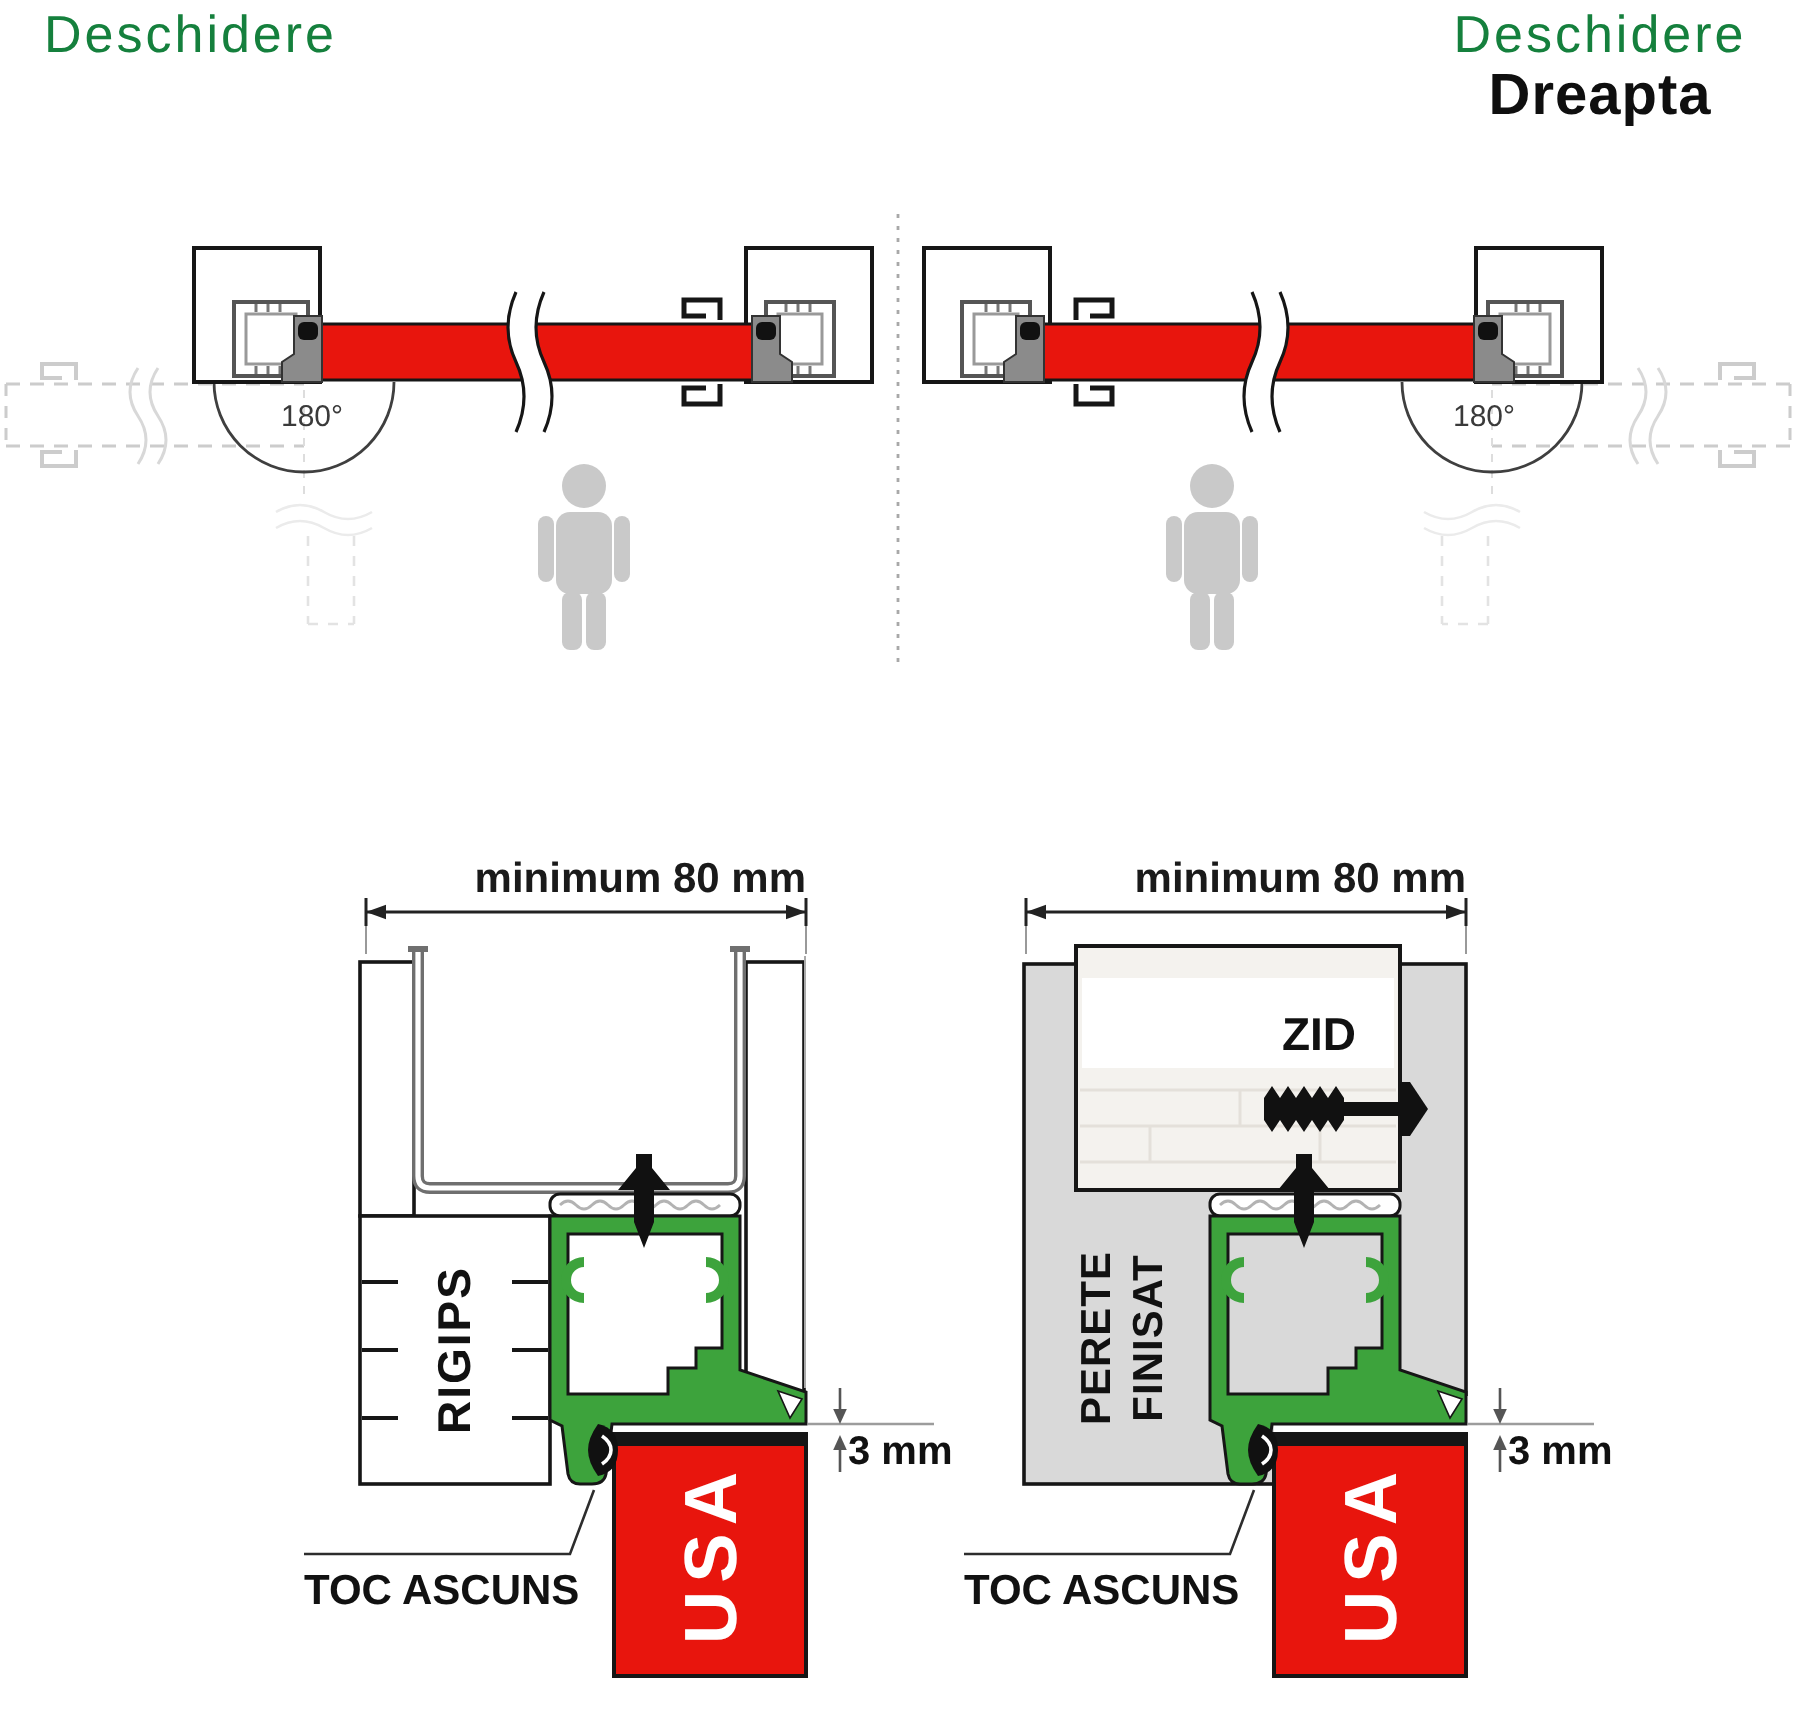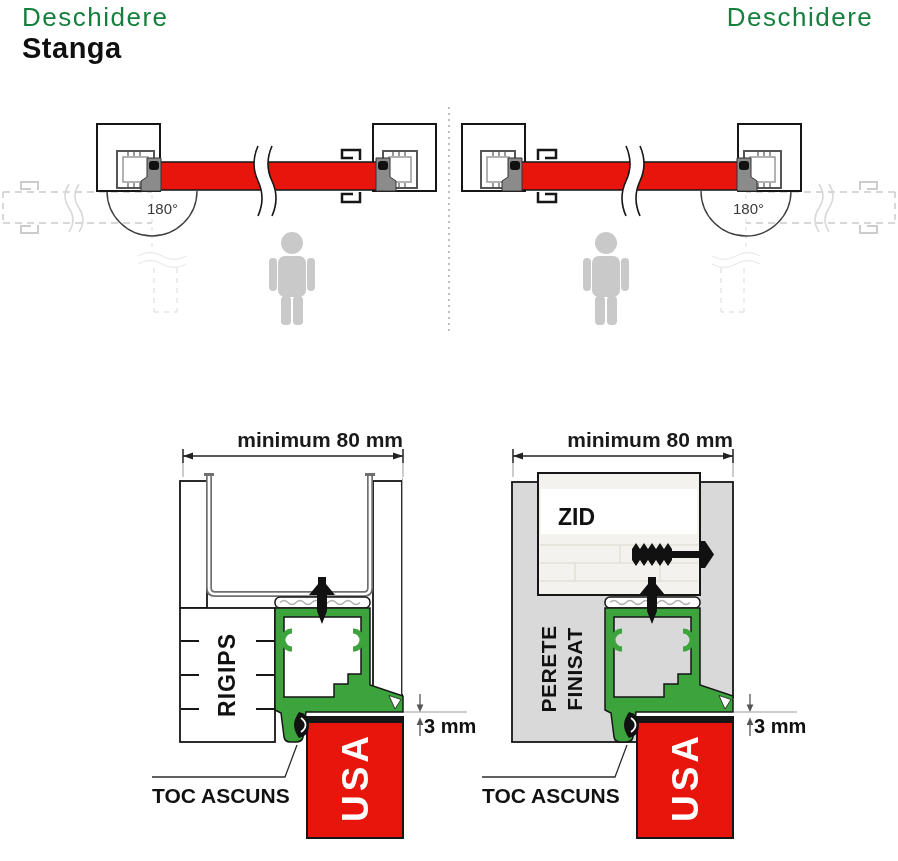--- a/index.html
+++ b/index.html
@@ -7,21 +7,21 @@
     width:898px;height:861px;position:relative;overflow:hidden;
     background:#ffffff;font-family:"Liberation Sans",sans-serif;
   }
   .abs{position:absolute}
   .hdr-sub{font-size:26px;color:#15803d;font-weight:400;letter-spacing:1.5px;line-height:28px}
   .hdr-title{font-size:29px;color:#0f0f0f;font-weight:700;letter-spacing:.5px;line-height:30px;margin-top:2px}
   .dim{font-weight:700;font-size:21px;color:#1a1a1a;text-align:right;white-space:nowrap}
   .lbl{font-weight:700;font-size:20px;color:#111;white-space:nowrap}
   .rot{transform:rotate(-90deg)}
   .usa{font-weight:700;font-size:37px;color:#ffffff;letter-spacing:4px;text-align:center;white-space:nowrap}
-  .angle{font-size:15px;color:#3a3a3a;text-align:right;white-space:nowrap}
+  .angle{font-size:15px;color:#3a3a3a;text-align:center;white-space:nowrap}
   svg{position:absolute;left:0;top:0}
 </style>
 </head>
 <body>
 
 <svg width="898" height="861" viewBox="0 0 898 861" xmlns="http://www.w3.org/2000/svg">
   <defs>
 
     <g id="plan">
       <g stroke="#cccccc" fill="none">
@@ -187,35 +187,35 @@
       <polygon points="705,541 714,554.5 705,568"></polygon>
     </g>
   </g>
   <g transform="translate(330,0)">
     <use href="#frame"></use>
   </g>
 </svg>
 
 <div class="abs" style="left:22px;top:3px">
   <div class="hdr-sub">Deschidere</div>
-  <div class="hdr-title">Stanga</div>
 </div>
 <div class="abs" style="left:702px;top:3px;width:196px;text-align:center">
   <div class="hdr-sub">Deschidere</div>
+  <div class="hdr-title">Dreapta</div>
 </div>
 
 <div class="abs angle" style="left:134px;top:200px;width:44px">180°</div>
 <div class="abs angle" style="left:720px;top:200px;width:44px">180°</div>
 
 <div class="abs dim" style="left:183px;top:428px;width:220px">minimum 80 mm</div>
 <div class="abs dim" style="left:513px;top:428px;width:220px">minimum 80 mm</div>
 
 <div class="abs lbl rot" style="left:163px;top:661px;width:130px;height:28px;text-align:center;font-size:23px;letter-spacing:1px">RIGIPS</div>
 
-<div class="abs lbl" style="left:558px;top:504px;width:120px;text-align:left;font-size:23px">ZID</div>
+<div class="abs lbl" style="left:558px;top:504px;width:120px;text-align:right;font-size:23px">ZID</div>
 
 <div class="abs rot" style="left:478px;top:642px;width:170px;height:54px;text-align:center">
   <div class="lbl" style="font-size:21px;letter-spacing:.5px;line-height:26px">PERETE</div>
   <div class="lbl" style="font-size:21px;letter-spacing:.5px;line-height:26px">FINISAT</div>
 </div>
 
 <div class="abs lbl" style="left:152px;top:784px;font-size:21px">TOC ASCUNS</div>
 <div class="abs lbl" style="left:482px;top:784px;font-size:21px">TOC ASCUNS</div>
 
 <div class="abs usa rot" style="left:281px;top:755px;width:150px;height:44px;line-height:44px">USA</div>

